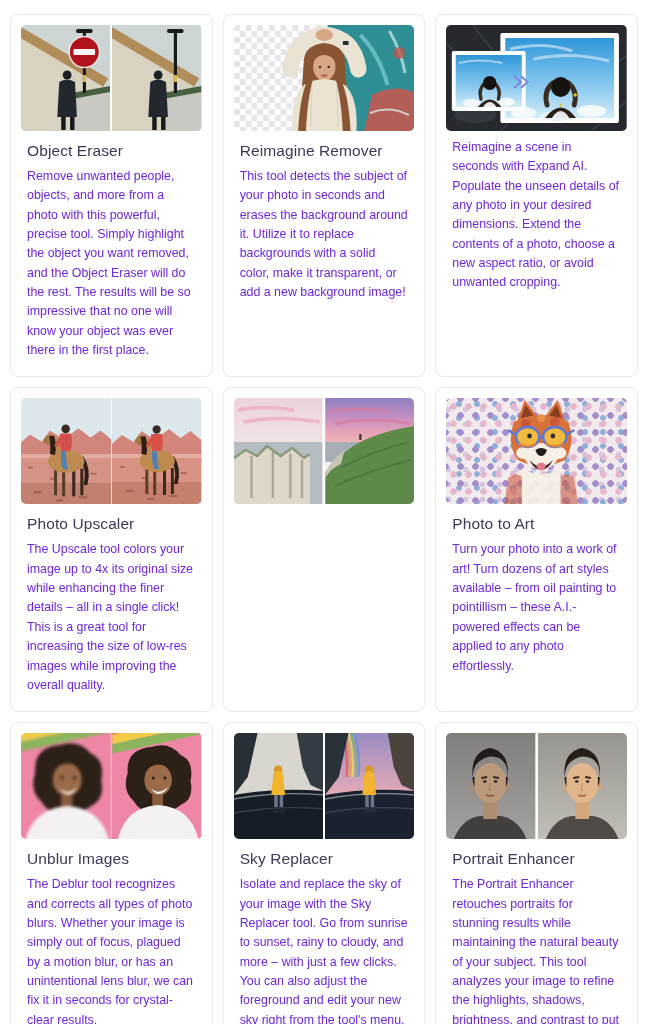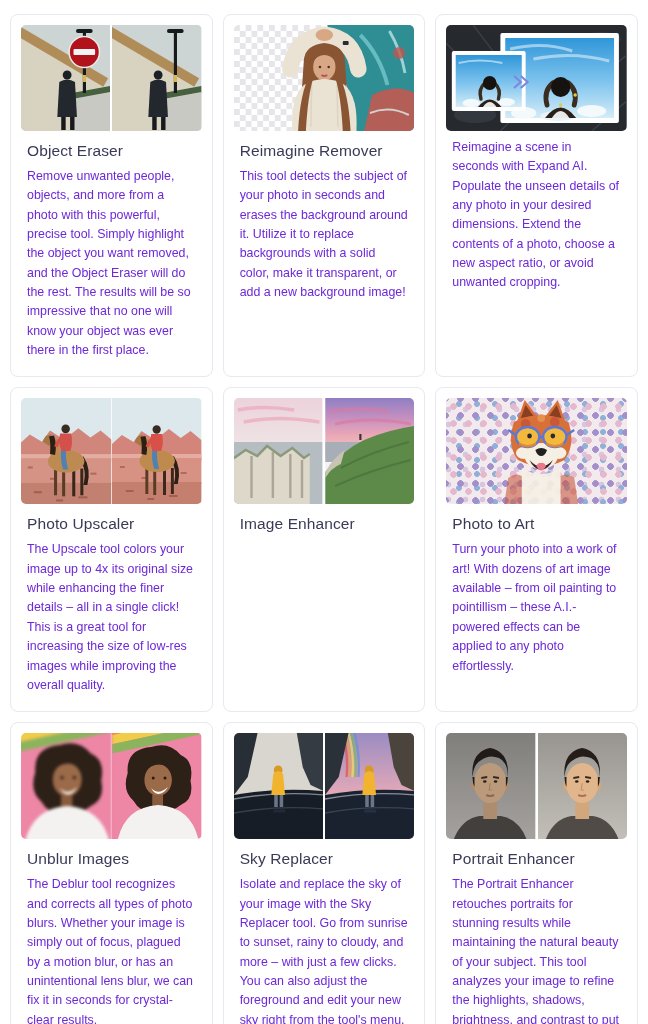--- a/index.html
+++ b/index.html
@@ -230,21 +230,20 @@
         <rect x="91" width="3" height="106" fill="#ffffff"></rect>
         <rect x="94" width="92" height="60" fill="url(#enhR)"></rect>
         <path d="M98,14 Q126,8 160,14 M104,26 Q140,18 182,26" stroke="#d87aa0" stroke-width="3" fill="none" opacity=".7"></path>
         <rect x="94" y="44" width="40" height="20" fill="#a8aeb8"></rect>
         <path d="M94,106 L94,74 Q112,52 134,42 Q158,32 186,28 L186,106 Z" fill="#5d8a49"></path>
         <path d="M94,74 Q102,60 114,52 L110,66 Q100,70 94,80 Z" fill="#c8c4b4"></path>
         <path d="M110,70 Q140,54 180,44 M104,88 Q140,72 182,62" stroke="#49703a" stroke-width="2" fill="none" opacity=".7"></path>
         <rect x="129" y="36" width="2.2" height="6" fill="#333333"></rect>
       </svg>
     </div>
-    <h3>Image Enhancer</h3>
   </article>
 
   <article class="card">
     <div class="media dots">
       <svg viewBox="0 0 186 106" preserveAspectRatio="none">
         <path d="M73,24 L81,2 L95,20 Z" fill="#d86f38"></path>
         <path d="M77,20 L82,7 L90,18 Z" fill="#8a3f20"></path>
         <path d="M123,24 L115,2 L101,20 Z" fill="#d86f38"></path>
         <path d="M119,20 L114,7 L106,18 Z" fill="#8a3f20"></path>
         <path d="M70,24 Q98,10 126,24 Q134,46 122,62 Q98,74 74,62 Q62,46 70,24 Z" fill="#d8703a"></path>
@@ -265,21 +264,21 @@
         <circle cx="110" cy="38" r="2.4" fill="#2a2a30"></circle>
         <path d="M92,52 Q98,48 104,52 Q102,58 98,58 Q94,58 92,52 Z" fill="#20201f"></path>
         <path d="M86,62 Q98,75 110,62 Q106,71 98,72 Q90,71 86,62 Z" fill="#3a2020"></path>
         <path d="M93,68 Q98,77 103,68 Q101,64 98,65 Q95,64 93,68 Z" fill="#e8788a"></path>
         <path d="M78,70 Q98,82 118,70 L118,106 L78,106 Z" fill="#f5efe4" opacity=".92"></path>
         <path d="M64,80 Q72,74 78,78 L78,106 L60,106 Z" fill="#c85a40" opacity=".6"></path>
         <path d="M132,80 Q124,74 118,78 L118,106 L136,106 Z" fill="#c85a40" opacity=".6"></path>
       </svg>
     </div>
     <h3>Photo to Art</h3>
-    <p>Turn your photo into a work of art! With dozens of art image available – from oil painting to pointillism – these A.I.-powered effects can be applied to any photo effortlessly.</p>
+    <p>Turn your photo into a work of art! Turn dozens of art styles available – from oil painting to pointillism – these A.I.-powered effects can be applied to any photo effortlessly.</p>
   </article>
 
   <article class="card">
     <div class="media pair">
       <svg viewBox="0 0 91 106" preserveAspectRatio="none" class="fx-blur">
         <rect width="91" height="106" fill="#ee86a6"></rect>
         <g transform="rotate(-12 10 0)">
           <rect x="-30" y="-18" width="160" height="9" fill="#e8503c"></rect>
           <rect x="-30" y="-9" width="160" height="9" fill="#f08c3c"></rect>
           <rect x="-30" y="0" width="160" height="9" fill="#f0cc48"></rect>

